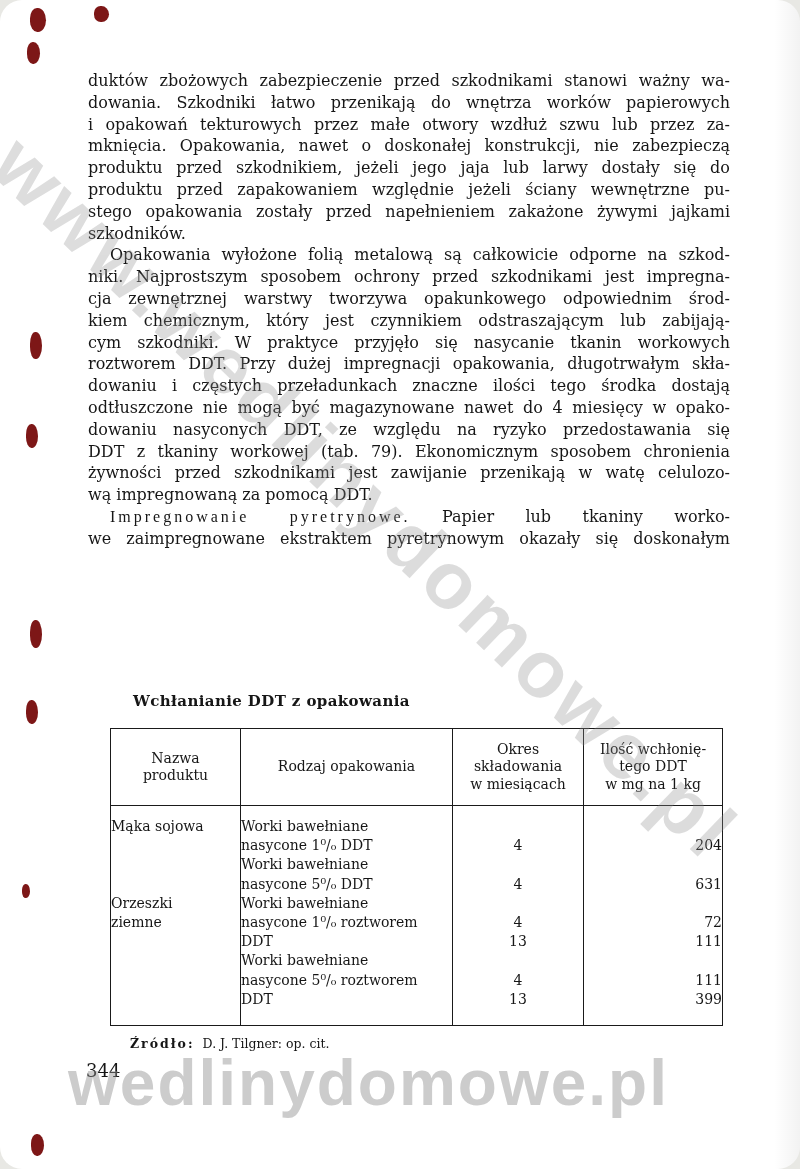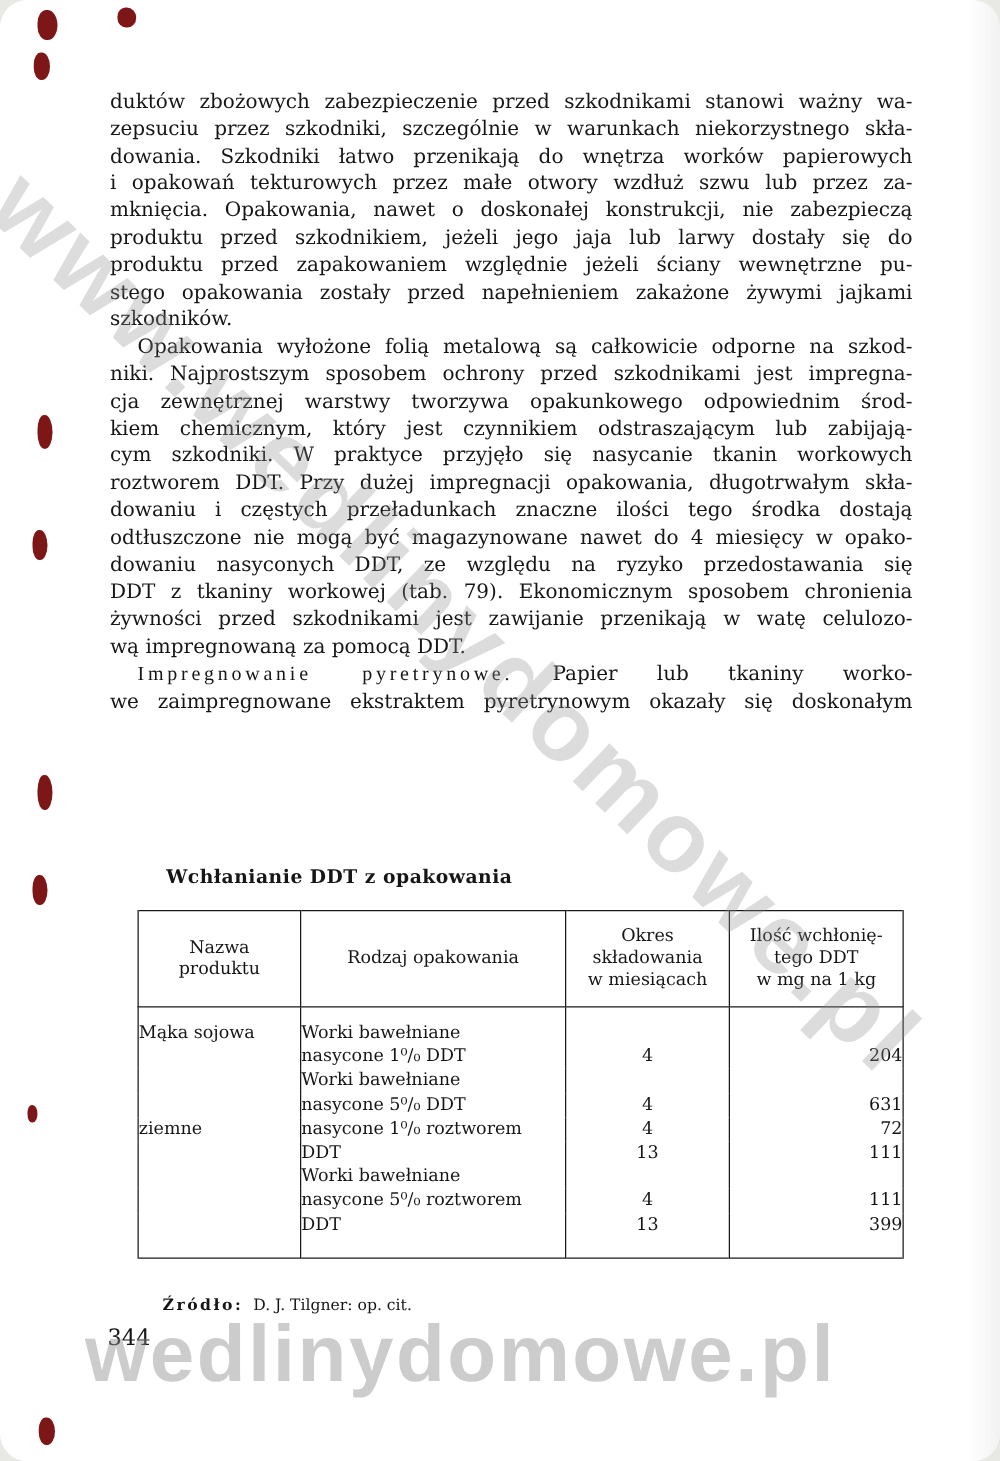--- a/index.html
+++ b/index.html
@@ -66,21 +66,20 @@
   <div class="blob" style="left:30px; top:620px; width:12px; height:28px;"></div>
   <div class="blob" style="left:26px; top:700px; width:12px; height:24px;"></div>
   <div class="blob" style="left:22px; top:884px; width:8px;  height:14px;"></div>
   <div class="blob" style="left:31px; top:1134px;width:13px; height:22px;"></div>
 
   <div class="text-block">
 
     <div class="para">
 
     <div class="line">duktów zbożowych zabezpieczenie przed szkodnikami stanowi ważny wa-</div>
-        <div class="line">zepsuciu przez szkodniki, szczególnie w warunkach niekorzystnego skła-</div>
         <div class="line">dowania. Szkodniki łatwo przenikają do wnętrza worków papierowych</div>
         <div class="line">i opakowań tekturowych przez małe otwory wzdłuż szwu lub przez za-</div>
         <div class="line">mknięcia. Opakowania, nawet o doskonałej konstrukcji, nie zabezpieczą</div>
         <div class="line">produktu przed szkodnikiem, jeżeli jego jaja lub larwy dostały się do</div>
         <div class="line">produktu przed zapakowaniem względnie jeżeli ściany wewnętrzne pu-</div>
         <div class="line">stego opakowania zostały przed napełnieniem zakażone żywymi jajkami</div>
         <div class="line">szkodników.</div>
       </div>
 
     <div class="para indent">
@@ -155,20 +154,26 @@
             <td class="c4"></td>
           </tr>
 
           <tr>
             <td class="c1"></td>
             <td class="c2">nasycone 5⁰/₀ DDT</td>
             <td class="c3">4</td>
             <td class="c4">631</td>
           </tr>
 
+          <tr>
+            <td class="c1">Orzeszki</td>
+            <td class="c2">Worki bawełniane</td>
+            <td class="c3"></td>
+            <td class="c4"></td>
+          </tr>
 
           <tr>
             <td class="c1">ziemne</td>
             <td class="c2">nasycone 1⁰/₀ roztworem</td>
             <td class="c3">4</td>
             <td class="c4">72</td>
           </tr>
 
           <tr>
             <td class="c1"></td>

